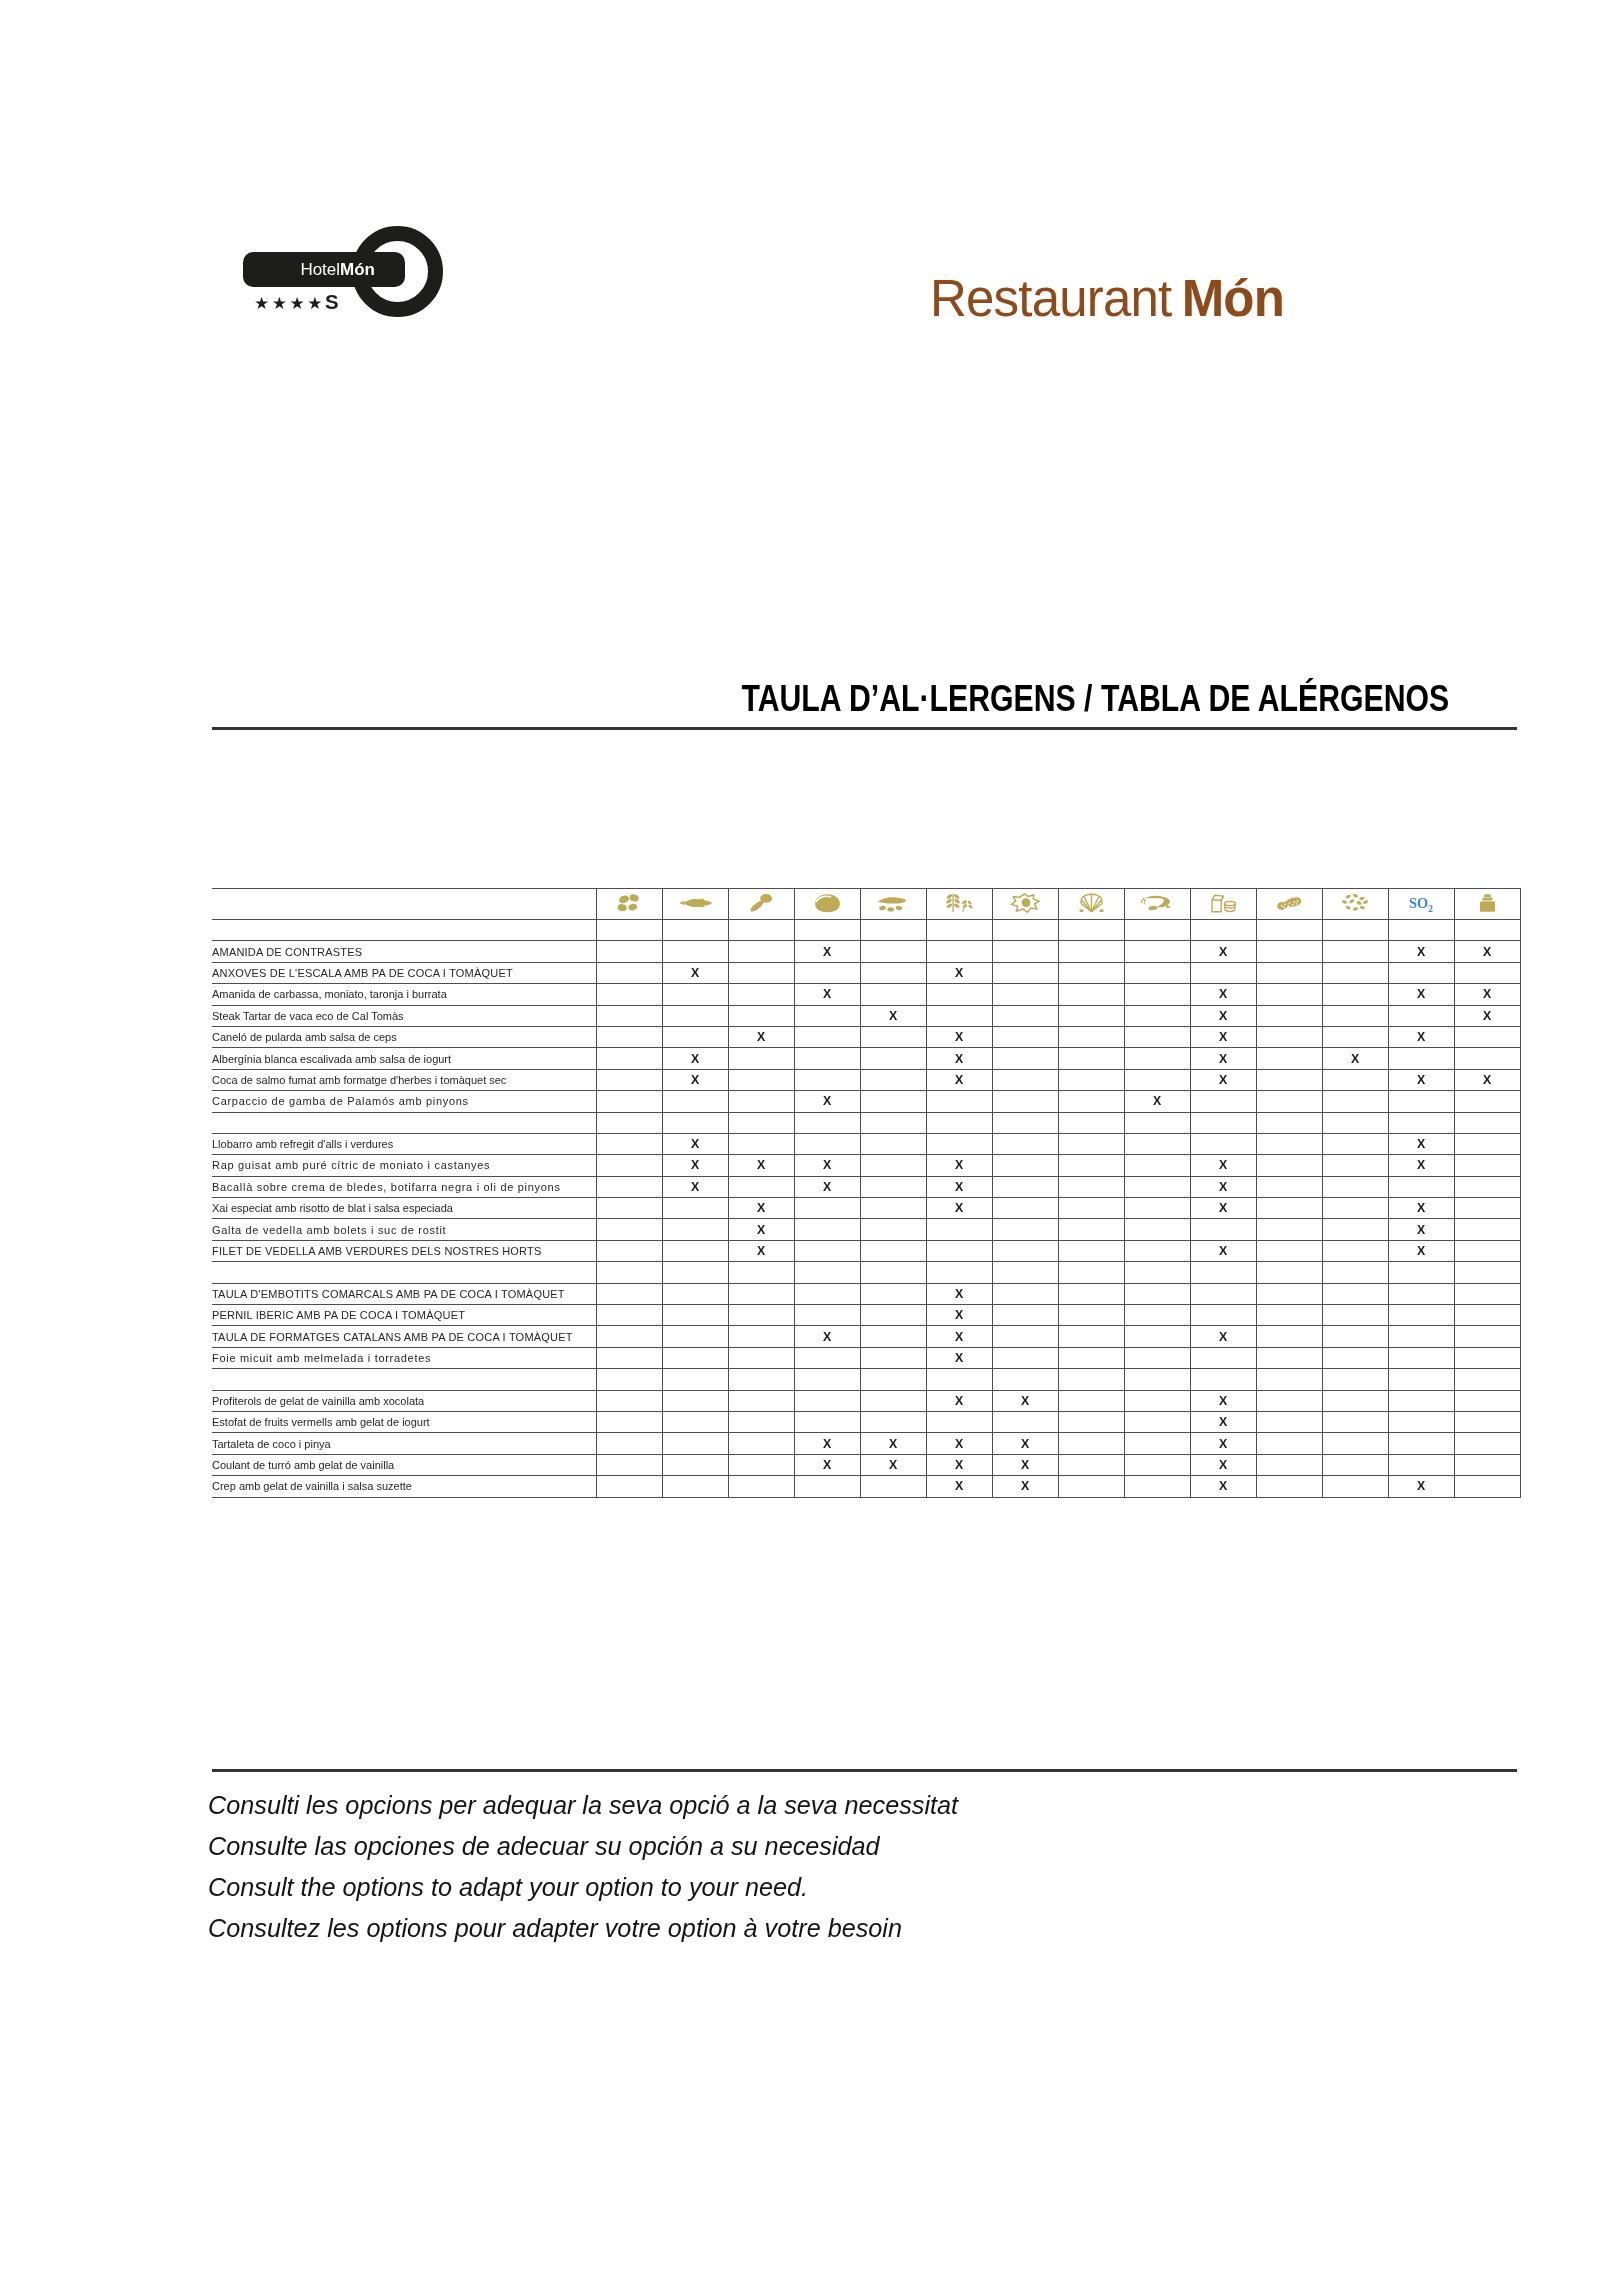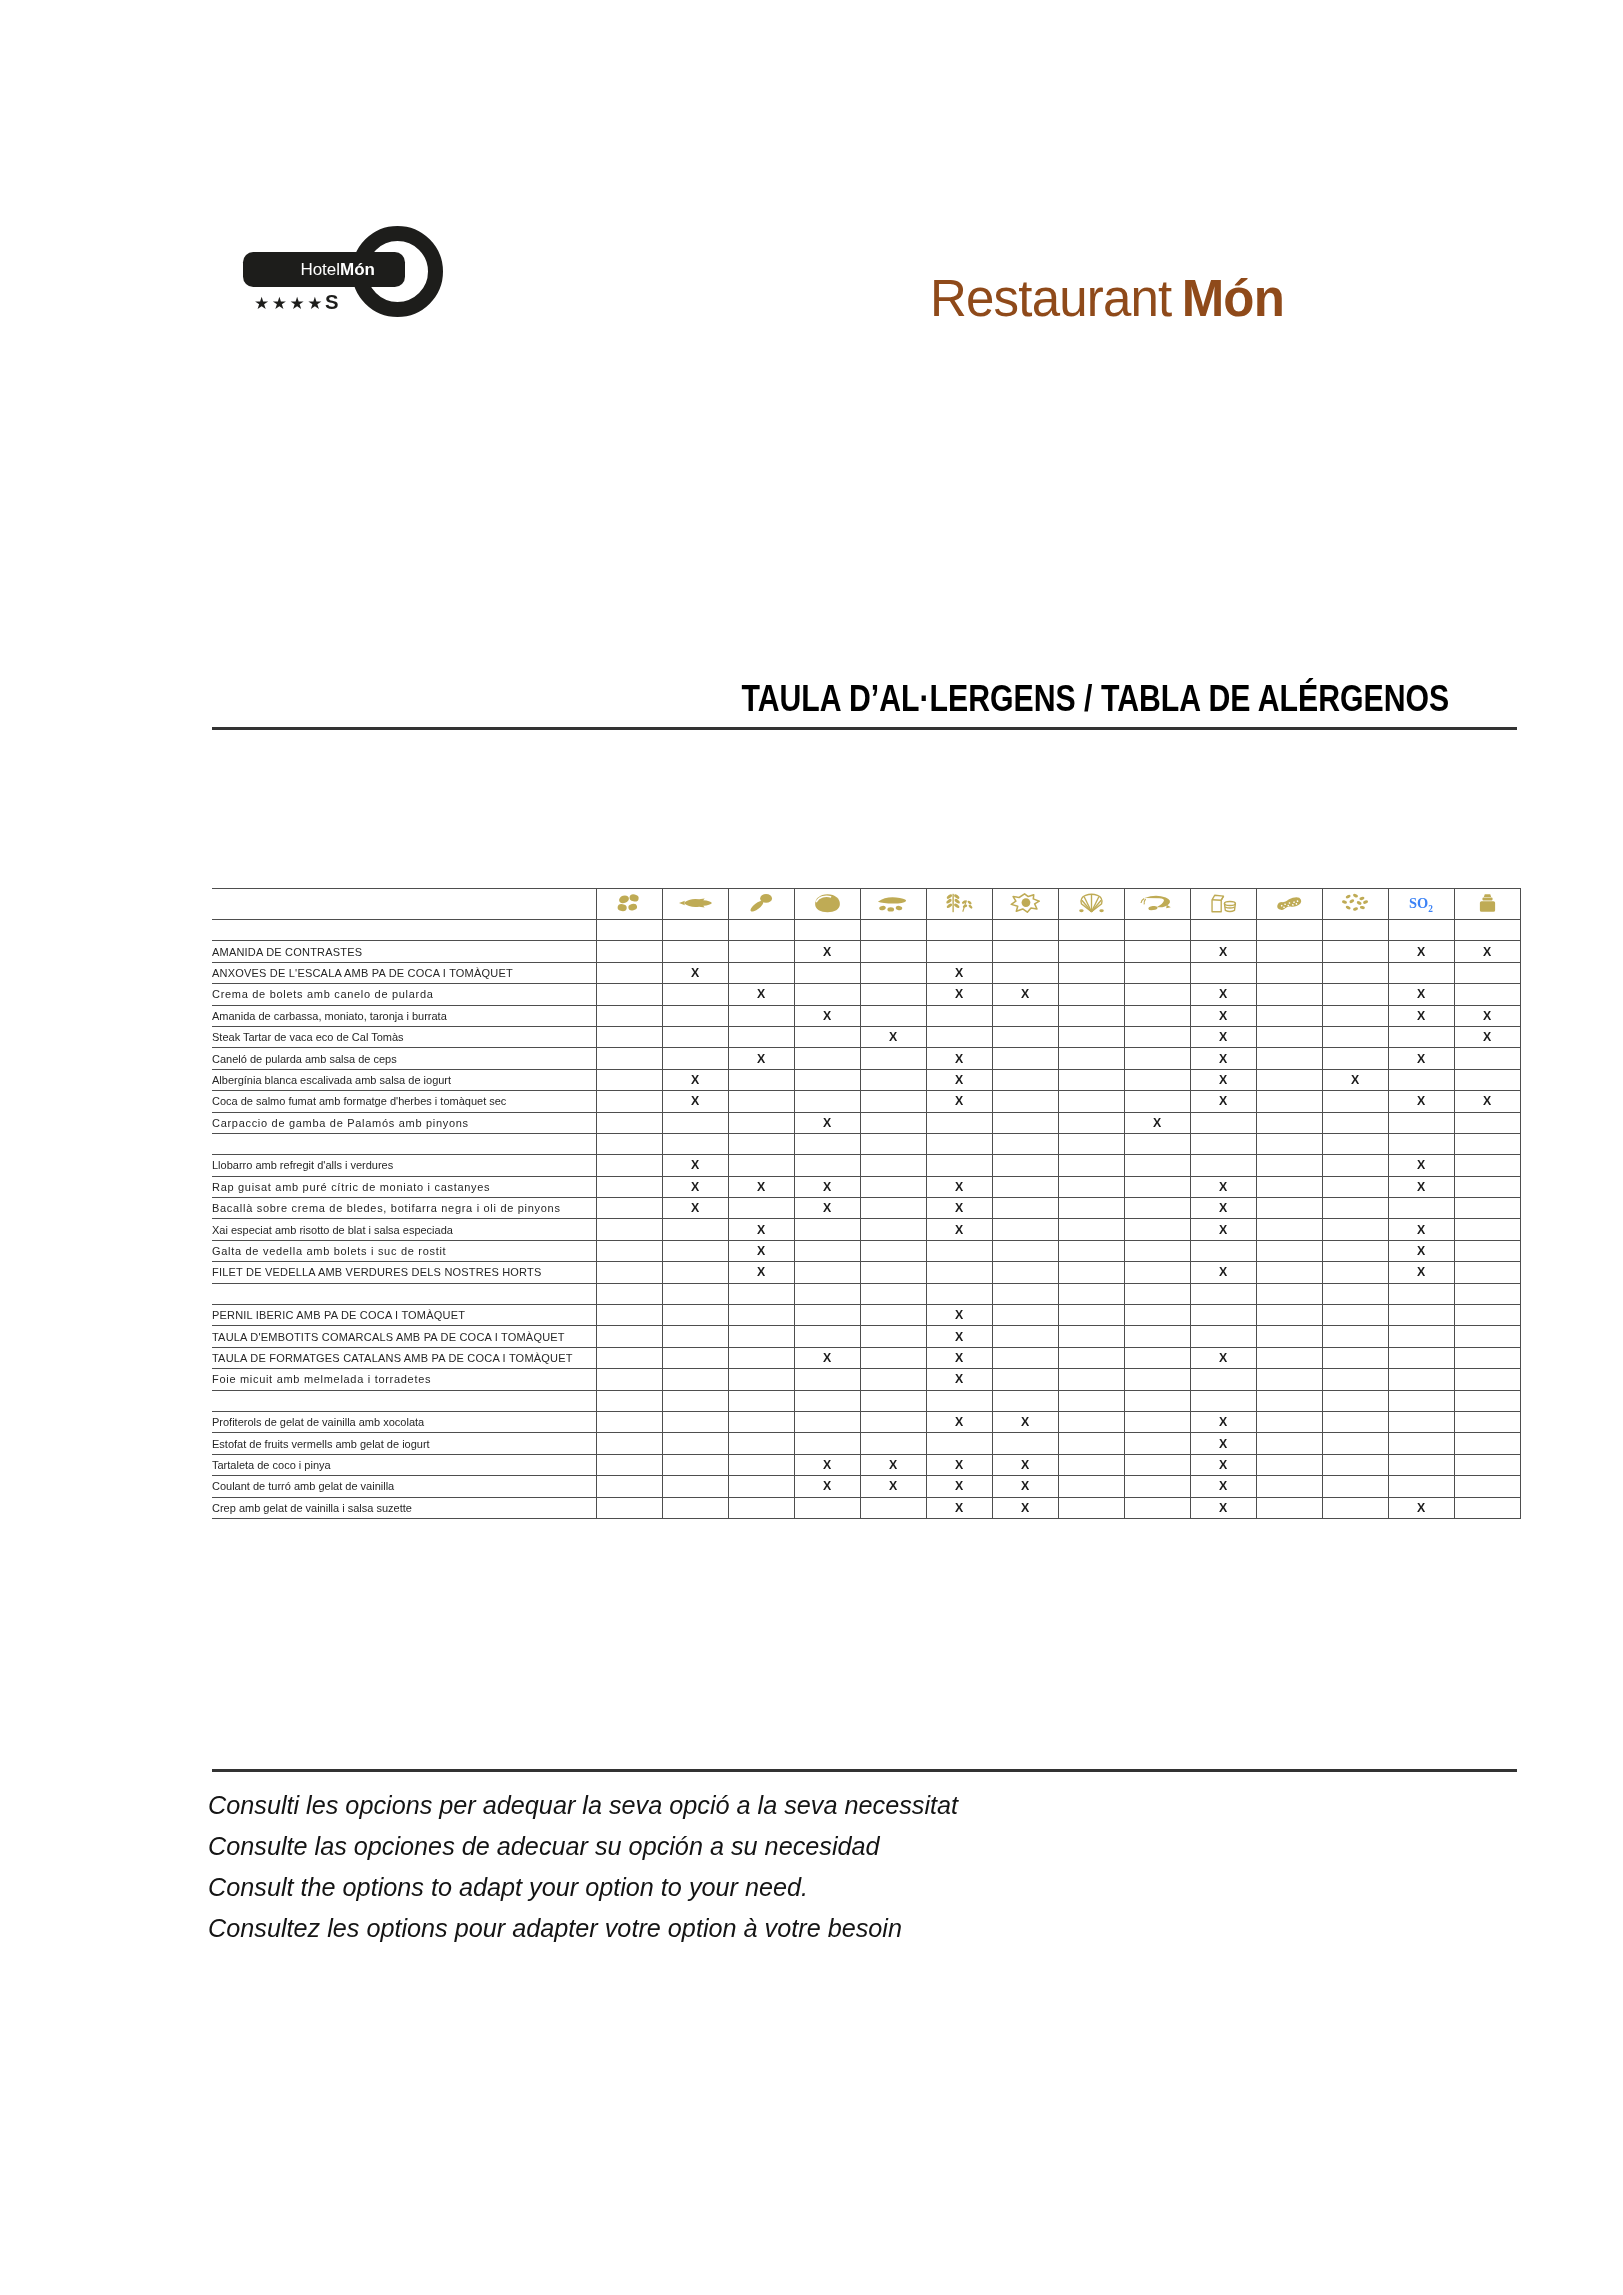--- a/index.html
+++ b/index.html
@@ -263,37 +263,20 @@
             <td class="cell"></td>
             <td class="cell"></td>
             <td class="cell"></td>
             <td class="cell"></td>
             <td class="cell"></td>
             <td class="cell"></td>
             <td class="cell"></td>
             <td class="cell"></td>
           </tr>
           <tr class="drow">
-            <td class="label small">Crema de bolets amb canelo de pularda</td>
-            <td class="cell"></td>
-            <td class="cell"></td>
-            <td class="cell">X</td>
-            <td class="cell"></td>
-            <td class="cell"></td>
-            <td class="cell">X</td>
-            <td class="cell">X</td>
-            <td class="cell"></td>
-            <td class="cell"></td>
-            <td class="cell">X</td>
-            <td class="cell"></td>
-            <td class="cell"></td>
-            <td class="cell">X</td>
-            <td class="cell"></td>
-          </tr>
-          <tr class="drow">
             <td class="label normal">Amanida de carbassa, moniato, taronja i burrata</td>
             <td class="cell"></td>
             <td class="cell"></td>
             <td class="cell"></td>
             <td class="cell">X</td>
             <td class="cell"></td>
             <td class="cell"></td>
             <td class="cell"></td>
             <td class="cell"></td>
             <td class="cell"></td>
@@ -518,38 +501,38 @@
             <td class="cell"></td>
             <td class="cell"></td>
             <td class="cell"></td>
             <td class="cell"></td>
             <td class="cell"></td>
             <td class="cell"></td>
             <td class="cell"></td>
             <td class="cell"></td>
           </tr>
           <tr class="drow">
+            <td class="label caps">TAULA D'EMBOTITS COMARCALS AMB PA DE COCA I TOMÀQUET</td>
+            <td class="cell"></td>
+            <td class="cell"></td>
+            <td class="cell"></td>
+            <td class="cell"></td>
+            <td class="cell"></td>
+            <td class="cell">X</td>
+            <td class="cell"></td>
+            <td class="cell"></td>
+            <td class="cell"></td>
+            <td class="cell"></td>
+            <td class="cell"></td>
+            <td class="cell"></td>
+            <td class="cell"></td>
+            <td class="cell"></td>
+          </tr>
+          <tr class="drow">
             <td class="label caps">PERNIL IBERIC AMB PA DE COCA I TOMÀQUET</td>
-            <td class="cell"></td>
-            <td class="cell"></td>
-            <td class="cell"></td>
-            <td class="cell"></td>
-            <td class="cell"></td>
-            <td class="cell">X</td>
-            <td class="cell"></td>
-            <td class="cell"></td>
-            <td class="cell"></td>
-            <td class="cell"></td>
-            <td class="cell"></td>
-            <td class="cell"></td>
-            <td class="cell"></td>
-            <td class="cell"></td>
-          </tr>
-          <tr class="drow">
-            <td class="label caps">TAULA D'EMBOTITS COMARCALS AMB PA DE COCA I TOMÀQUET</td>
             <td class="cell"></td>
             <td class="cell"></td>
             <td class="cell"></td>
             <td class="cell"></td>
             <td class="cell"></td>
             <td class="cell">X</td>
             <td class="cell"></td>
             <td class="cell"></td>
             <td class="cell"></td>
             <td class="cell"></td>

